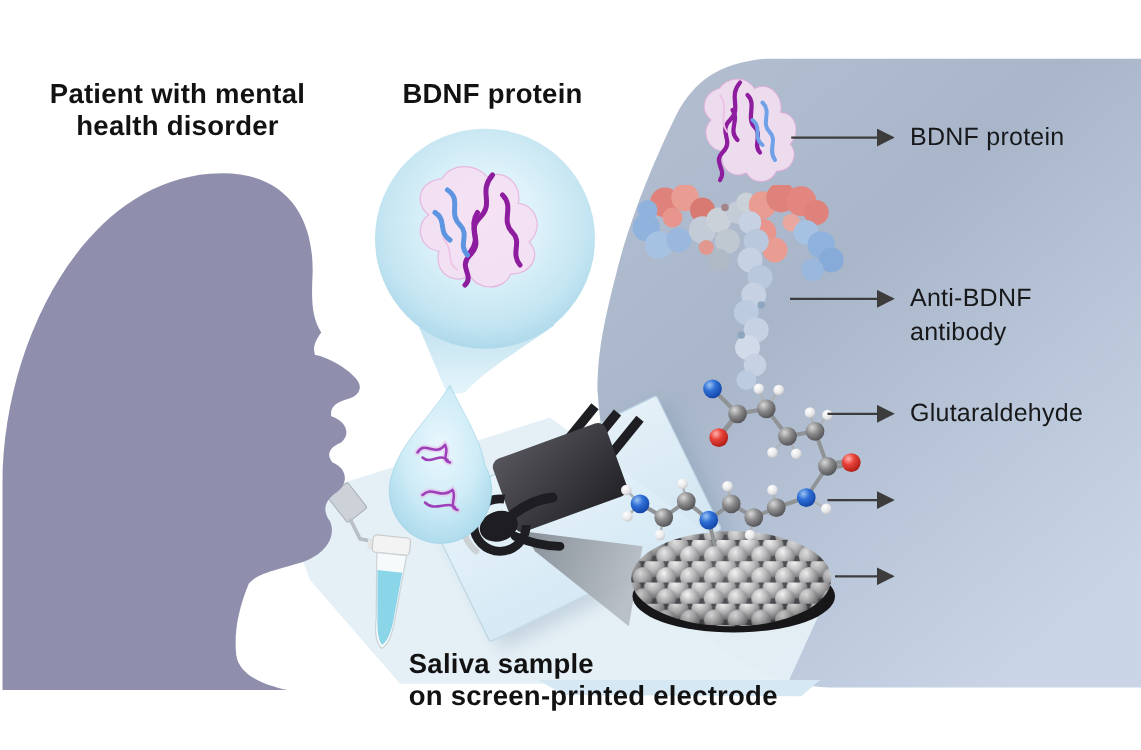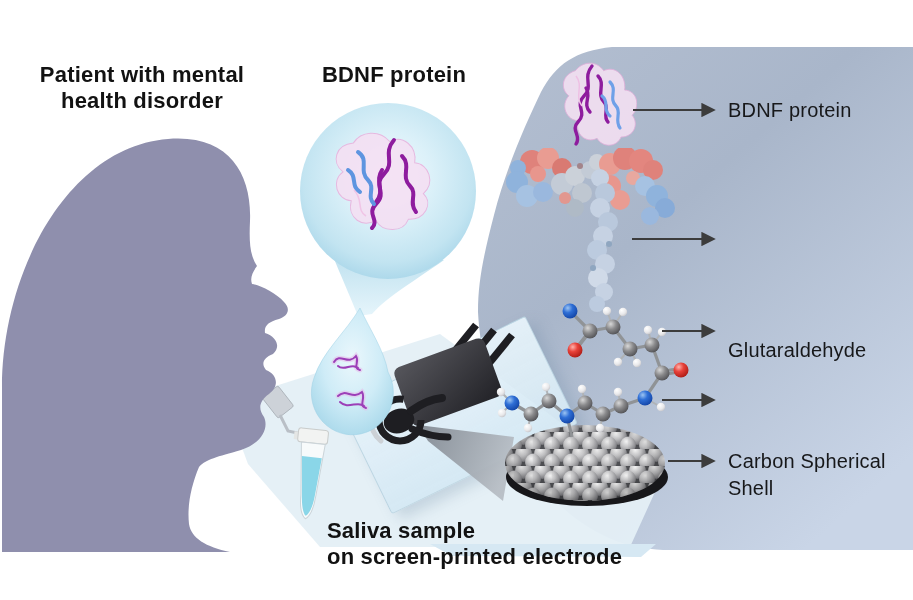--- a/index.html
+++ b/index.html
@@ -349,20 +349,20 @@
   <div class="abs t-bold center" style="left:22px;top:62px;width:240px;">Patient with mental
 health disorder</div>
 
   <div class="abs t-bold center" style="left:306px;top:62px;width:176px;">BDNF protein</div>
 
   <div class="abs t-bold" style="left:327px;top:489px;margin-top:29px;">Saliva sample
 on screen-printed electrode</div>
 
   <div class="abs t-label" style="left:728px;top:97px;">BDNF protein</div>
 
-
-  <div class="abs t-label" style="left:728px;top:318px;margin-top:19px;">Glutaraldehyde</div>
-
-
-  <div class="abs t-label" style="left:728px;top:448px;">Carbon Spherical
-Shell</div>
+  <div class="abs t-label" style="left:728px;top:226px;">Anti-BDNF
+antibody</div>
+
+  <div class="abs t-label" style="left:728px;top:318px;">Glutaraldehyde</div>
+
+
 
 </div>
 
 </body></html>

